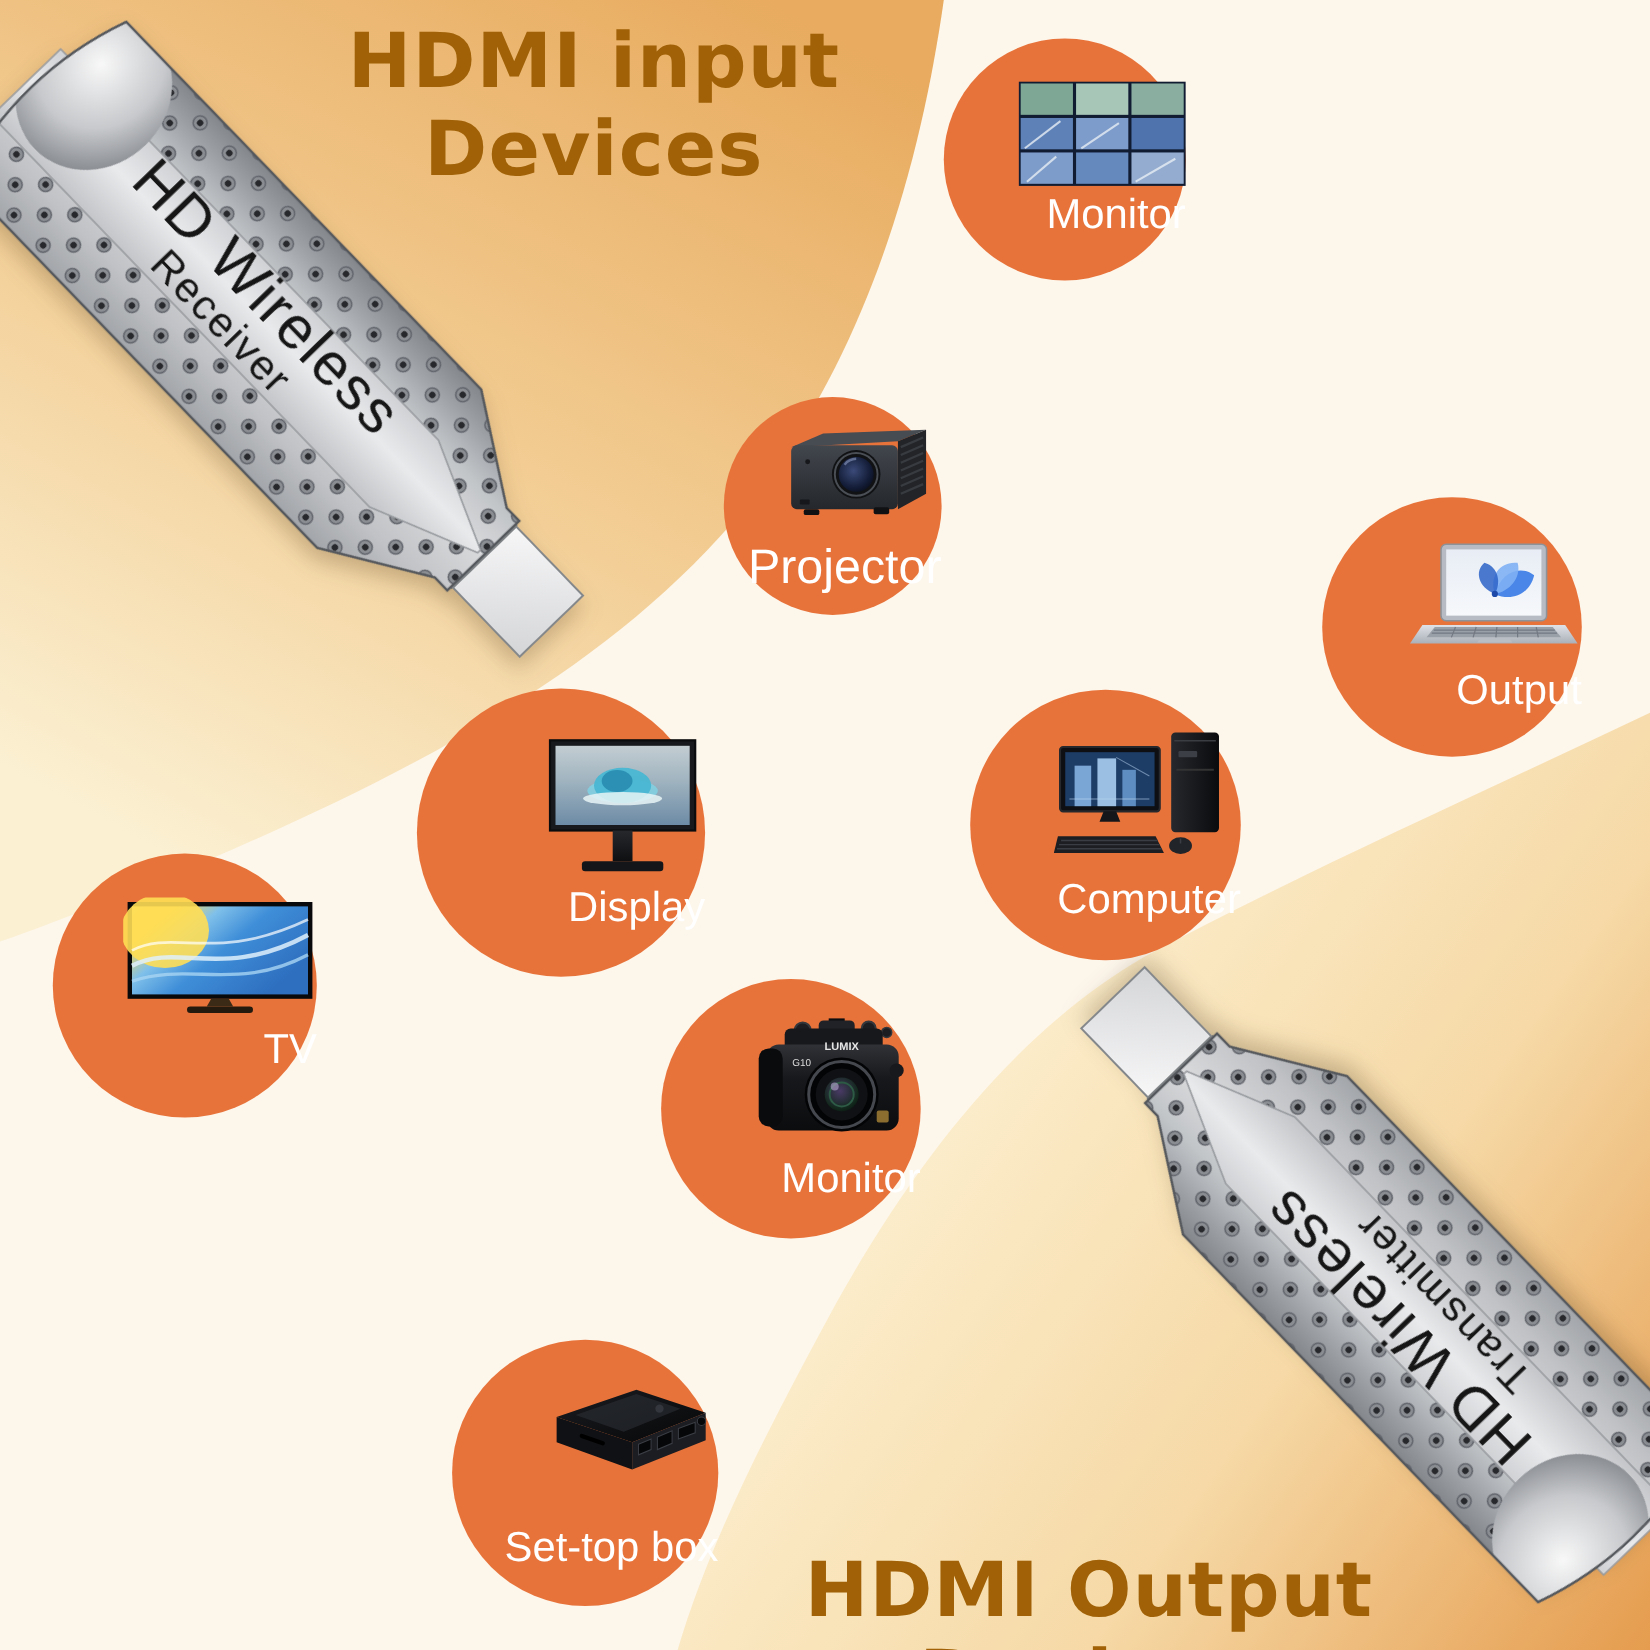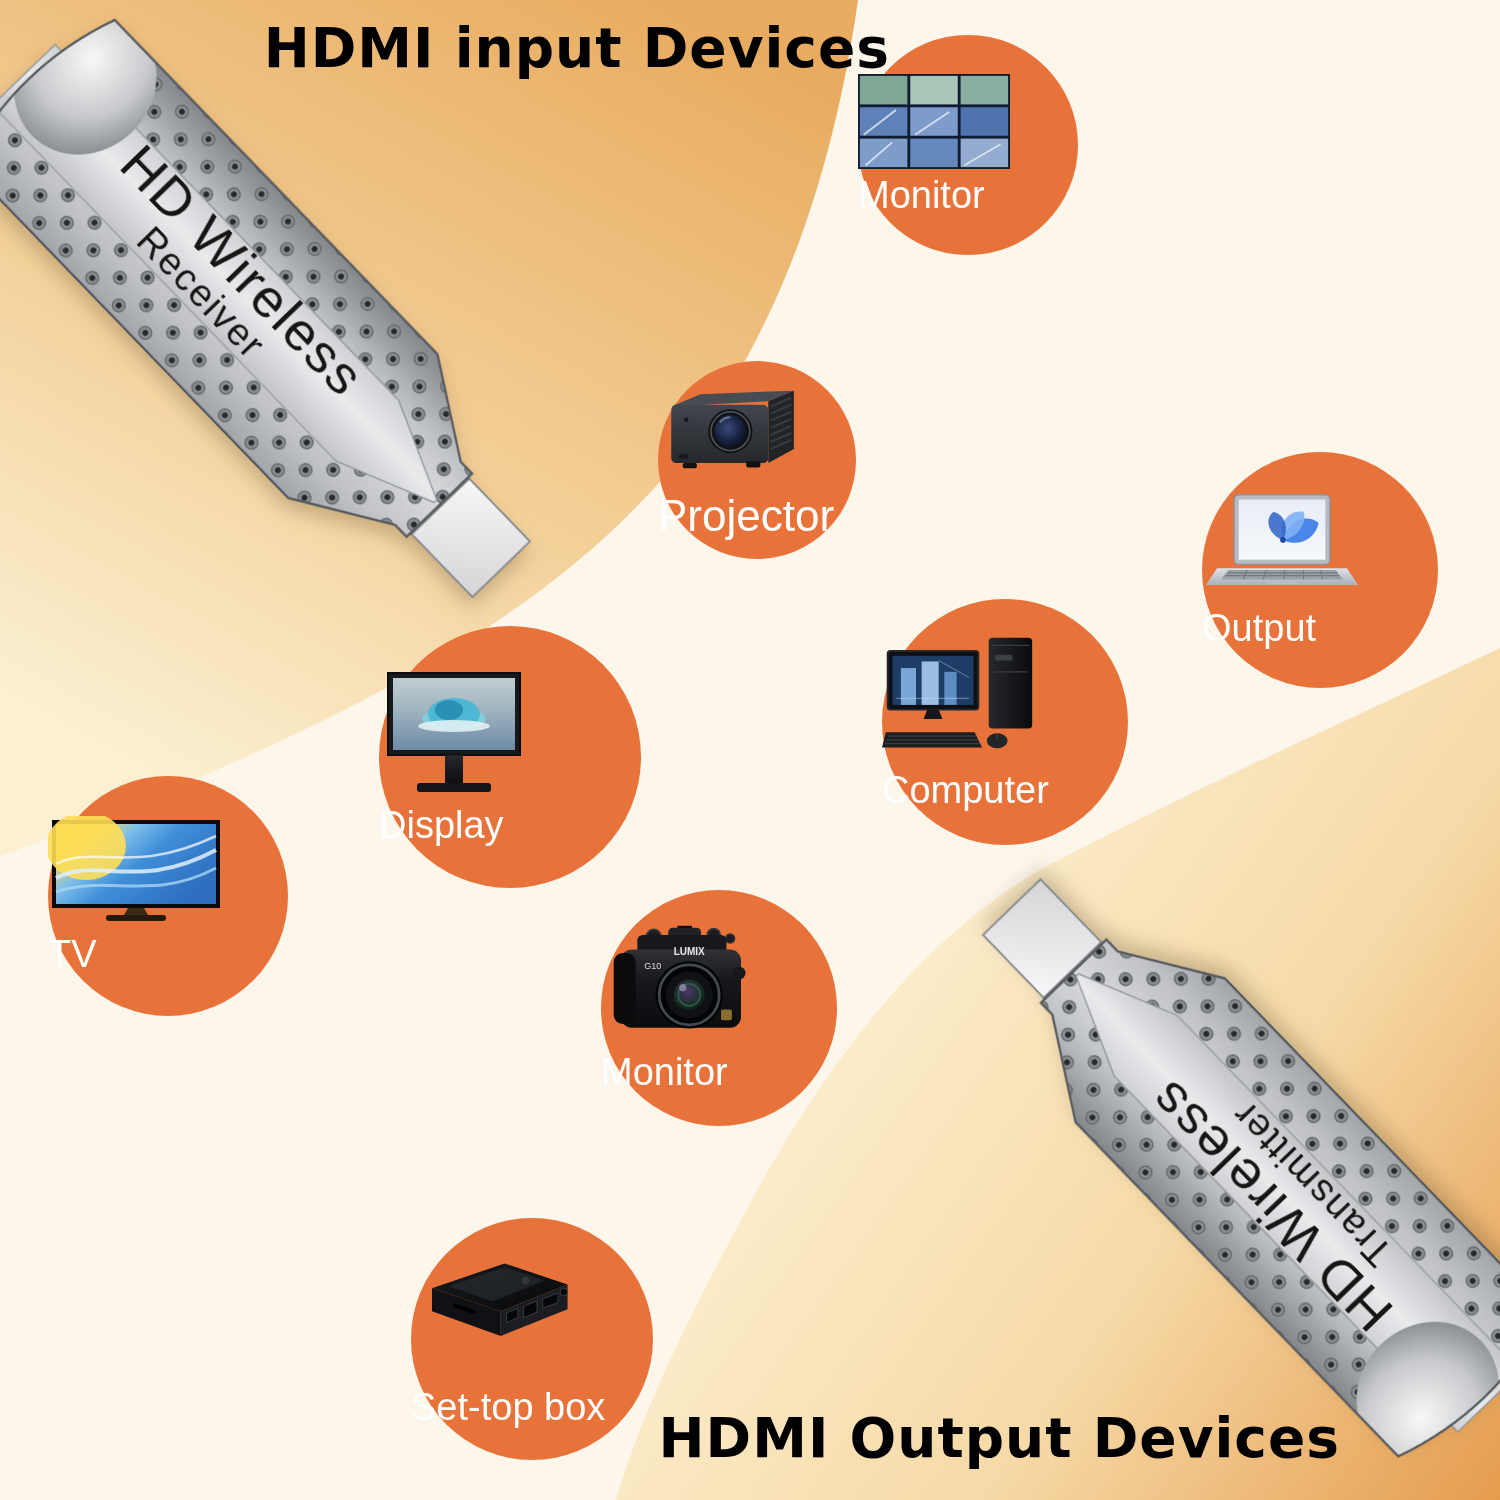--- a/index.html
+++ b/index.html
@@ -5,52 +5,52 @@
   html,body{margin:0;padding:0;}
   body{
     width:1500px;height:1500px;position:relative;overflow:hidden;
     background:#FDF6EB;
     font-family:"Liberation Sans", sans-serif;
   }
   
   #bg{position:absolute;left:0;top:0;width:1500px;height:1500px;}
   
   .heading{
-    position:absolute;width:700px;text-align:right;
+    position:absolute;width:700px;text-align:center;
     font-family:"DejaVu Sans","Liberation Sans",sans-serif;
-    font-weight:800;font-size:55px;color:#000000;letter-spacing:1px;
+    font-weight:800;font-size:69px;color:#a16207;letter-spacing:1px;
   }
   #heading-input{left:190px;top:16px;}
   #heading-output{left:640px;top:1406px;}
   
   .dongle{
     position:absolute;width:700px;
     transform-origin:100% 50%;
     filter:drop-shadow(6px 8px 10px rgba(60,40,10,.25));
   }
   #receiver-dongle{left:-195px;top:455px;transform:rotate(46deg);}
   #transmitter-dongle{left:308px;top:785px;transform:rotate(226deg);}
   .dongle svg{display:block;width:100%;height:auto;}
   .dongle-text1{font-family:"Liberation Sans",sans-serif;font-weight:500;letter-spacing:2px;}
   .dongle-text2{font-family:"Liberation Sans",sans-serif;font-weight:400;letter-spacing:2px;}
   
   .circle{
     position:absolute;border-radius:50%;background:#E8733A;
-    display:flex;flex-direction:column;align-items:flex-start;justify-content:center;
+    display:flex;flex-direction:column;align-items:flex-end;justify-content:center;
     gap:6px;
   }
   .circle .label{
     color:#FFFFFF;font-size:38px;font-weight:400;line-height:1.1;
     font-family:"Liberation Sans",sans-serif;white-space:nowrap;
   }
   .c-monitor  {left:858px; top:35px;  width:220px;height:220px;}
   .c-projector{left:658px; top:361px; width:198px;height:198px;}
   .c-laptop   {left:1202px;top:452px; width:236px;height:236px;}
   .c-display  {left:379px; top:626px; width:262px;height:262px;}
-  .c-computer {left:882px; top:599px; width:246px;height:246px;gap:13px;}
+  .c-computer {left:882px; top:627px; width:246px;height:246px;gap:13px;}
   .c-tv       {left:48px;  top:776px; width:240px;height:240px;}
   .c-camera   {left:601px; top:890px; width:236px;height:236px;}
   .c-settop   {left:411px; top:1218px;width:242px;height:242px;}
   .c-projector .label{font-size:44px;}
   .c-settop .label{font-size:38px;margin-top:24px;}
   .icon{display:block;}
 </style>
 </head>
 <body>
 

